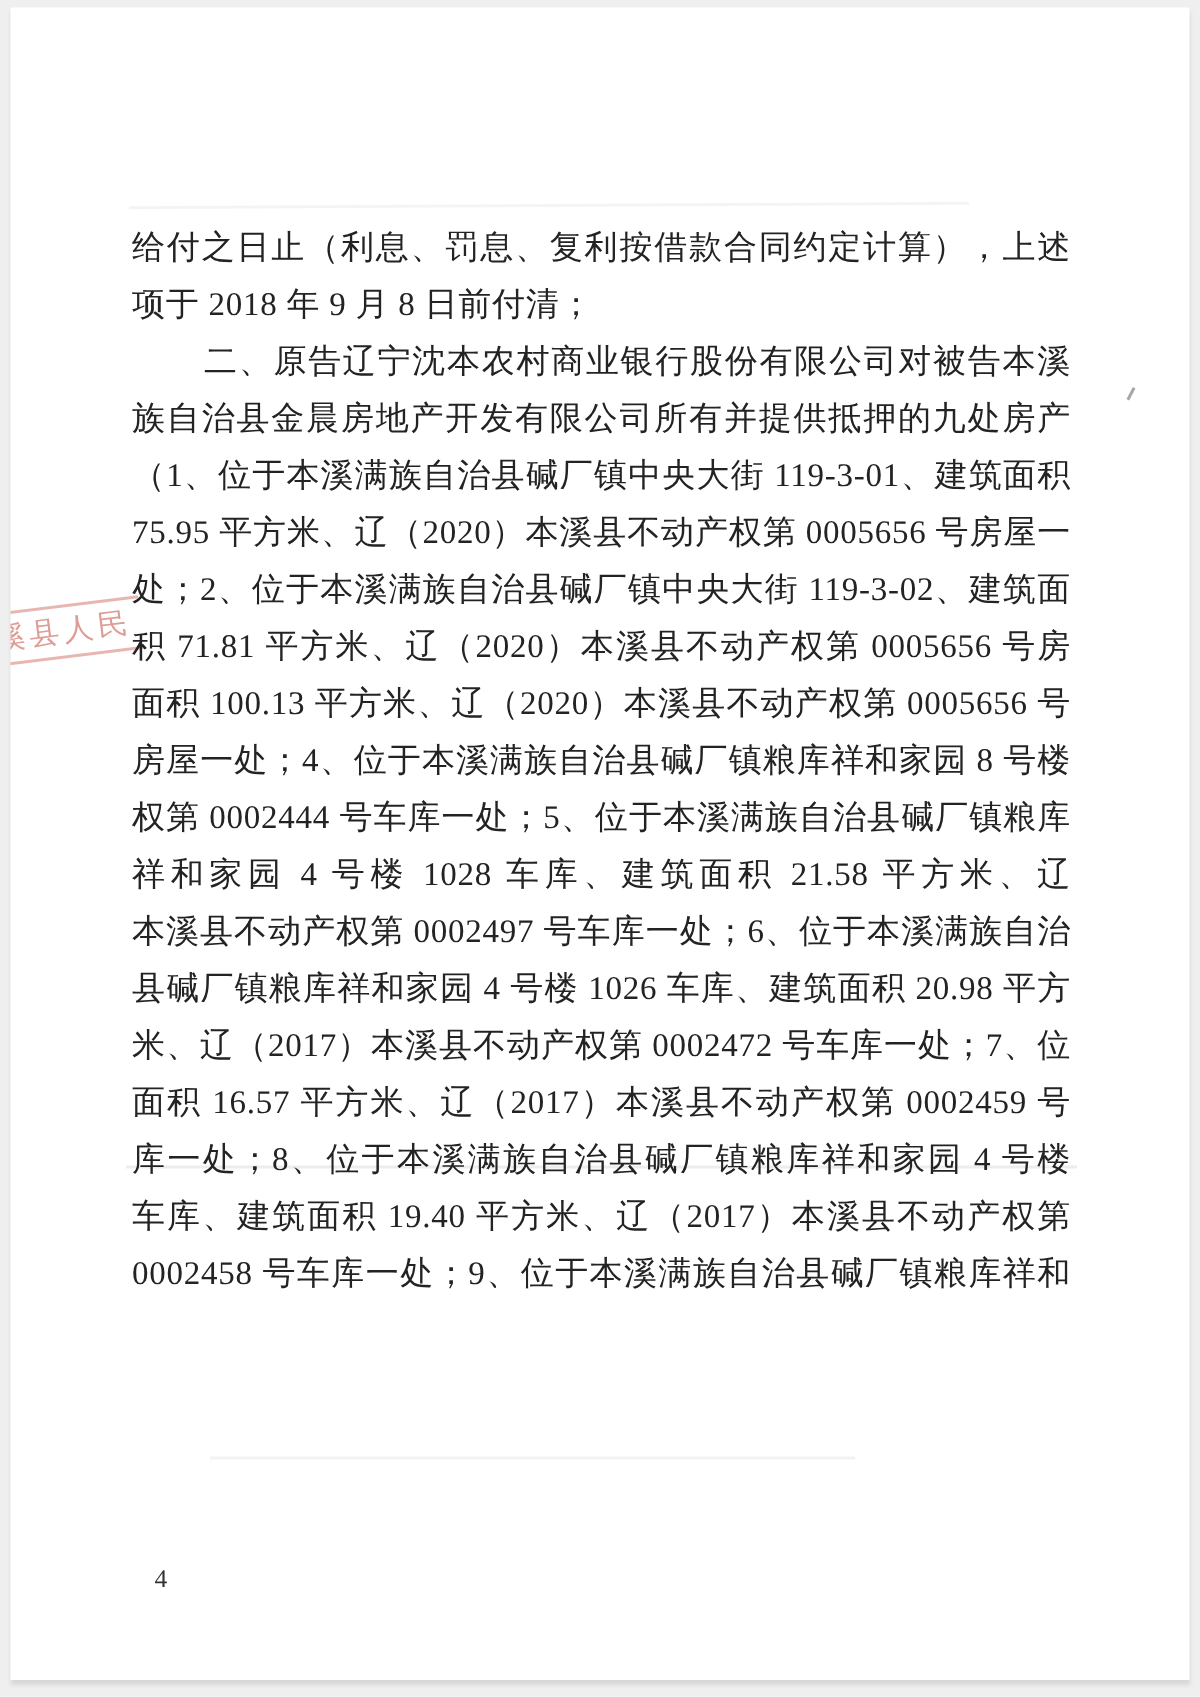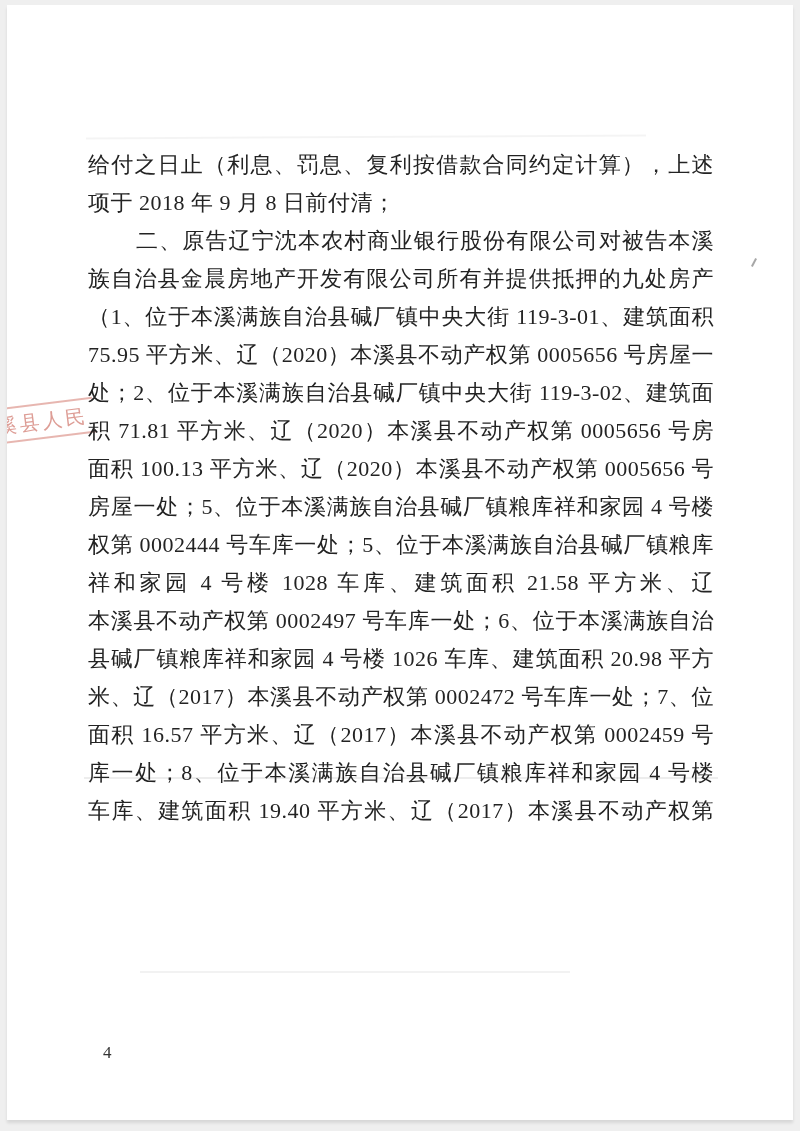--- a/index.html
+++ b/index.html
@@ -110,26 +110,27 @@
   <div class="content">
     <div class="tl">给付之日止（利息、罚息、复利按借款合同约定计算），上述款</div>
     <div class="tl para-end">项于 2018 年 9 月 8 日前付清；</div>
     <div class="tl indent">二、原告辽宁沈本农村商业银行股份有限公司对被告本溪满</div>
     <div class="tl">族自治县金晨房地产开发有限公司所有并提供抵押的九处房产</div>
     <div class="tl">（1、位于本溪满族自治县碱厂镇中央大街 119-3-01、建筑面积</div>
     <div class="tl">75.95 平方米、辽（2020）本溪县不动产权第 0005656 号房屋一</div>
     <div class="tl">处；2、位于本溪满族自治县碱厂镇中央大街 119-3-02、建筑面</div>
     <div class="tl">积 71.81 平方米、辽（2020）本溪县不动产权第 0005656 号房屋</div>
     <div class="tl">面积 100.13 平方米、辽（2020）本溪县不动产权第 0005656 号</div>
-    <div class="tl">房屋一处；5、位于本溪满族自治县碱厂镇粮库祥和家园 4 号楼</div>
+    <div class="tl">房屋一处；4、位于本溪满族自治县碱厂镇粮库祥和家园 8 号楼</div>
     <div class="tl">权第 0002444 号车库一处；5、位于本溪满族自治县碱厂镇粮库</div>
     <div class="tl">祥和家园 4 号楼 1028 车库、建筑面积 21.58 平方米、辽（2017）</div>
     <div class="tl">本溪县不动产权第 0002497 号车库一处；6、位于本溪满族自治</div>
     <div class="tl">县碱厂镇粮库祥和家园 4 号楼 1026 车库、建筑面积 20.98 平方</div>
     <div class="tl">米、辽（2017）本溪县不动产权第 0002472 号车库一处；7、位</div>
     <div class="tl">面积 16.57 平方米、辽（2017）本溪县不动产权第 0002459 号车</div>
     <div class="tl">库一处；8、位于本溪满族自治县碱厂镇粮库祥和家园 4 号楼 1025</div>
     <div class="tl">车库、建筑面积 19.40 平方米、辽（2017）本溪县不动产权第</div>
+    <div class="tl">0002458 号车库一处；9、位于本溪满族自治县碱厂镇粮库祥和</div>
   </div>
 
   <div class="page-number">4</div>
 
 </div>
 
 </body></html>

